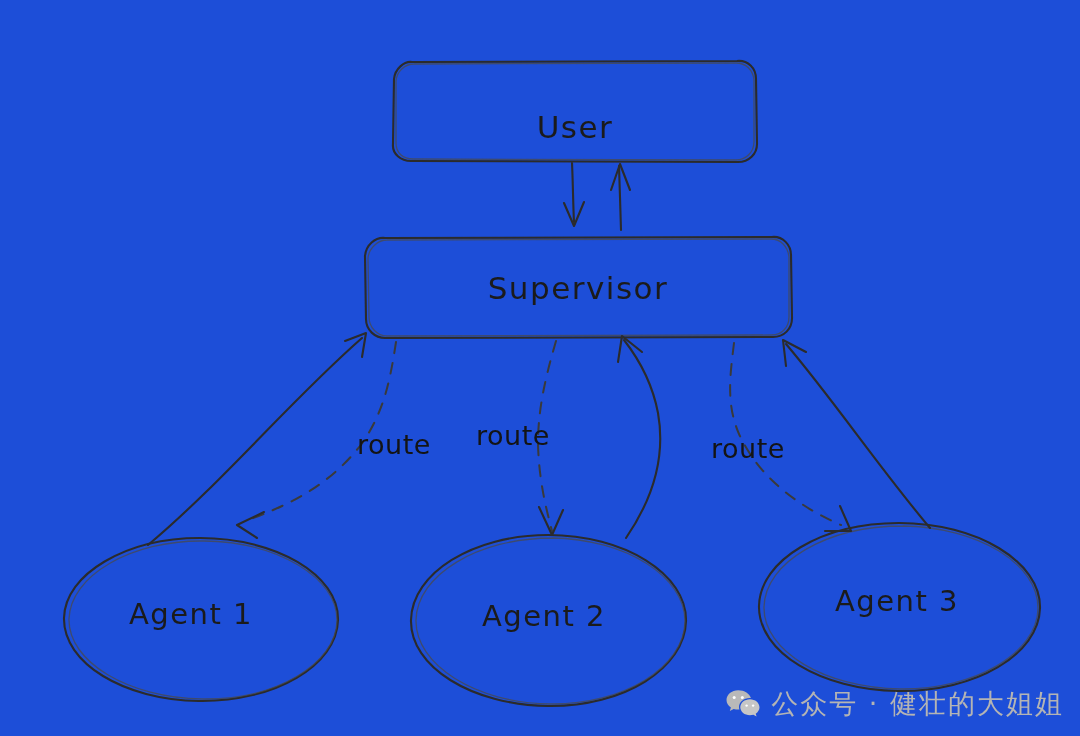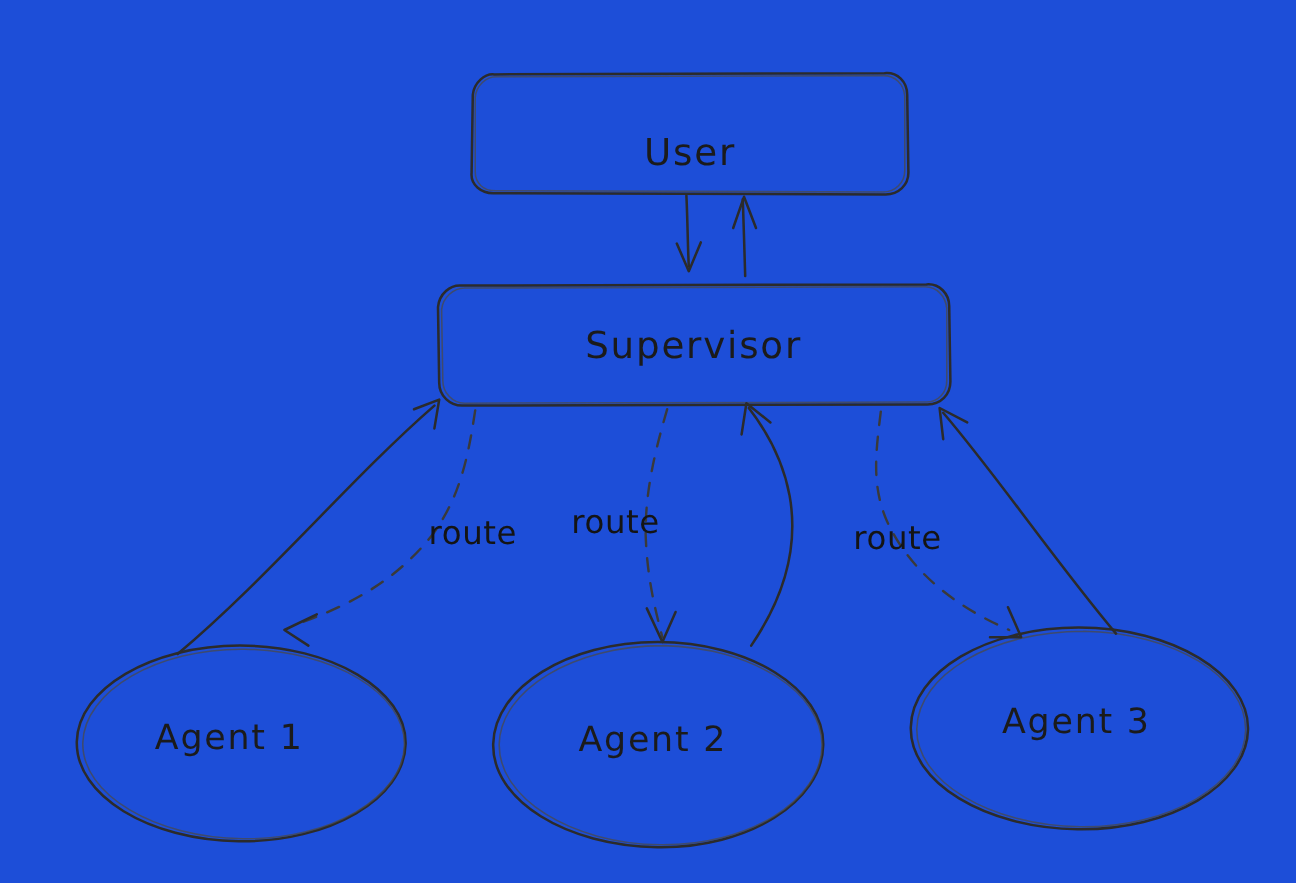--- a/index.html
+++ b/index.html
@@ -222,14 +222,28 @@
       <text class="edge-label" x="748" y="450">route</text>
     </g>
 
     <g>
       <path class="edge-solid" d="M 930 528 C 881 470 832 398 786 344"></path>
       <path class="arrow-head" d="M 786 366 L 783 340 L 806 352"></path>
     </g>
 
   </svg>
 
+  <div id="watermark">
+    <svg class="wm-icon" width="34" height="30" viewBox="0 0 34 30">
+      <path fill="#b9b9b9" d="M12.2 1.2C5.7 1.2 0.5 5.6 0.5 11c0 3.1 1.7 5.8 4.4 7.6l-1.1 3.4 3.9-2
+               c1.4 0.4 2.9 0.6 4.5 0.6 0.4 0 0.8 0 1.2-0.1-0.3-0.8-0.4-1.7-0.4-2.6
+               0-5 4.8-9 10.7-9 0.4 0 0.8 0 1.2 0.1C23.7 4.6 18.5 1.2 12.2 1.2 Z"></path>
+      <circle cx="8.2" cy="8.6" r="1.5" fill="#ffffff"></circle>
+      <circle cx="16.3" cy="8.6" r="1.5" fill="#ffffff"></circle>
+      <path fill="#c6c6c6" d="M33.5 18.3c0-4.4-4.3-8-9.6-8s-9.6 3.6-9.6 8c0 4.4 4.3 8 9.6 8
+               1.2 0 2.4-0.2 3.5-0.5l3.2 1.7-0.9-2.8c2.3-1.5 3.8-3.8 3.8-6.4 Z"></path>
+      <circle cx="20.6" cy="16.6" r="1.2" fill="#ffffff"></circle>
+      <circle cx="27.1" cy="16.6" r="1.2" fill="#ffffff"></circle>
+    </svg>
+    <span class="wm-text">公众号 · 健壮的大姐姐</span>
+  </div>
 
 </div>
 
 </body></html>

